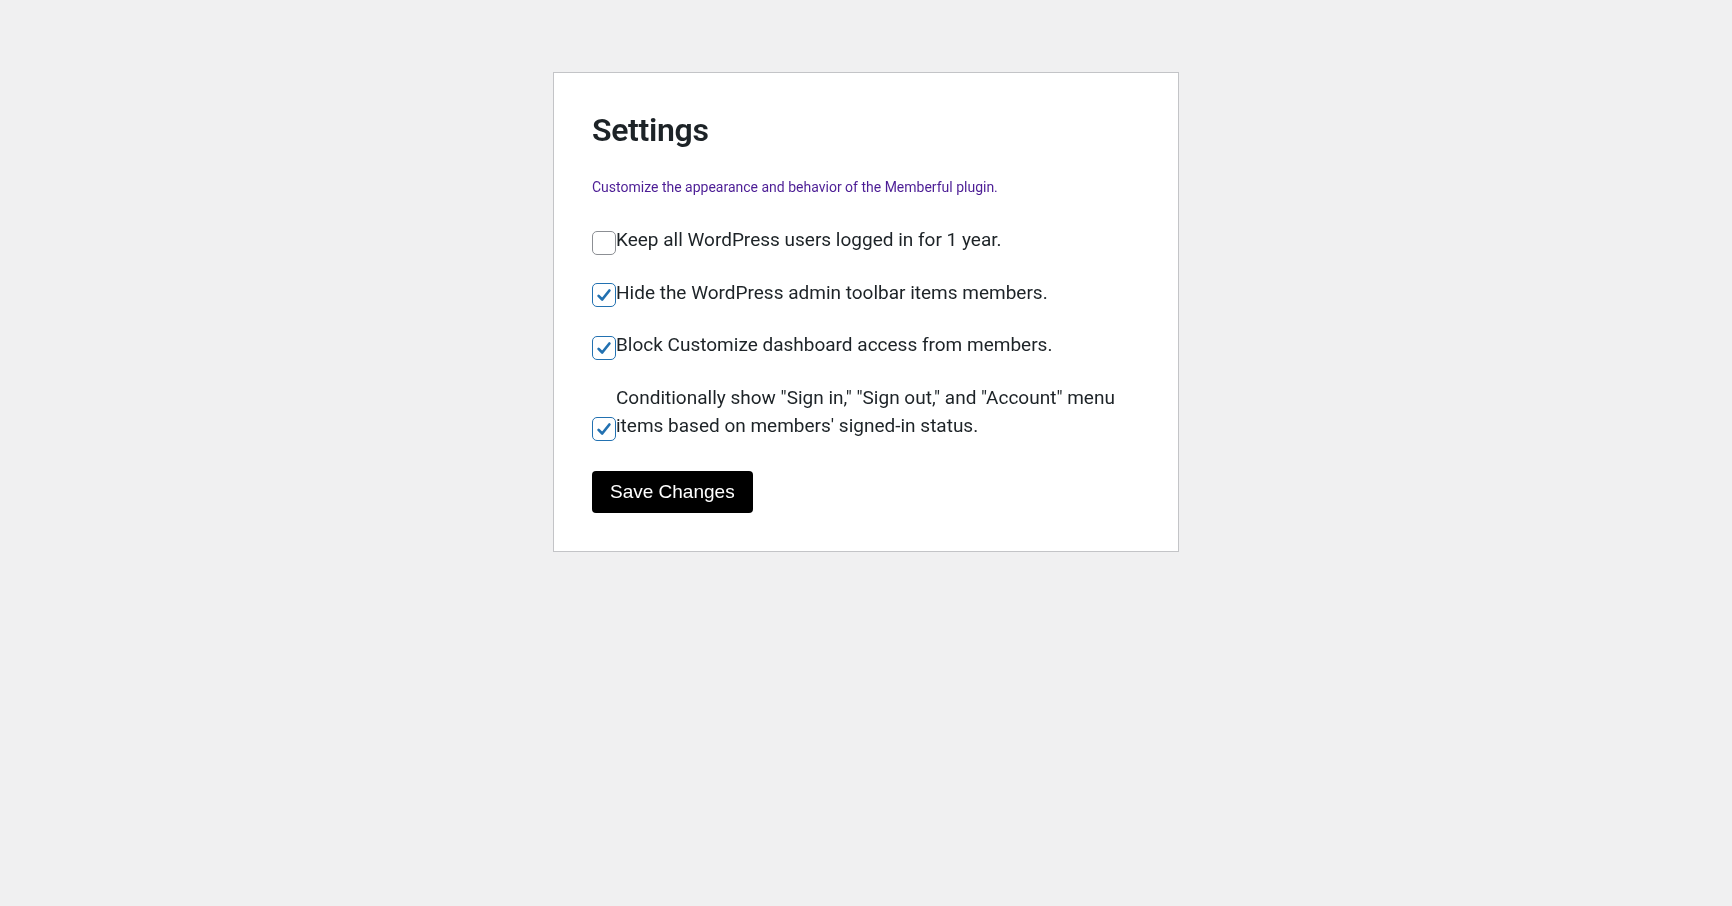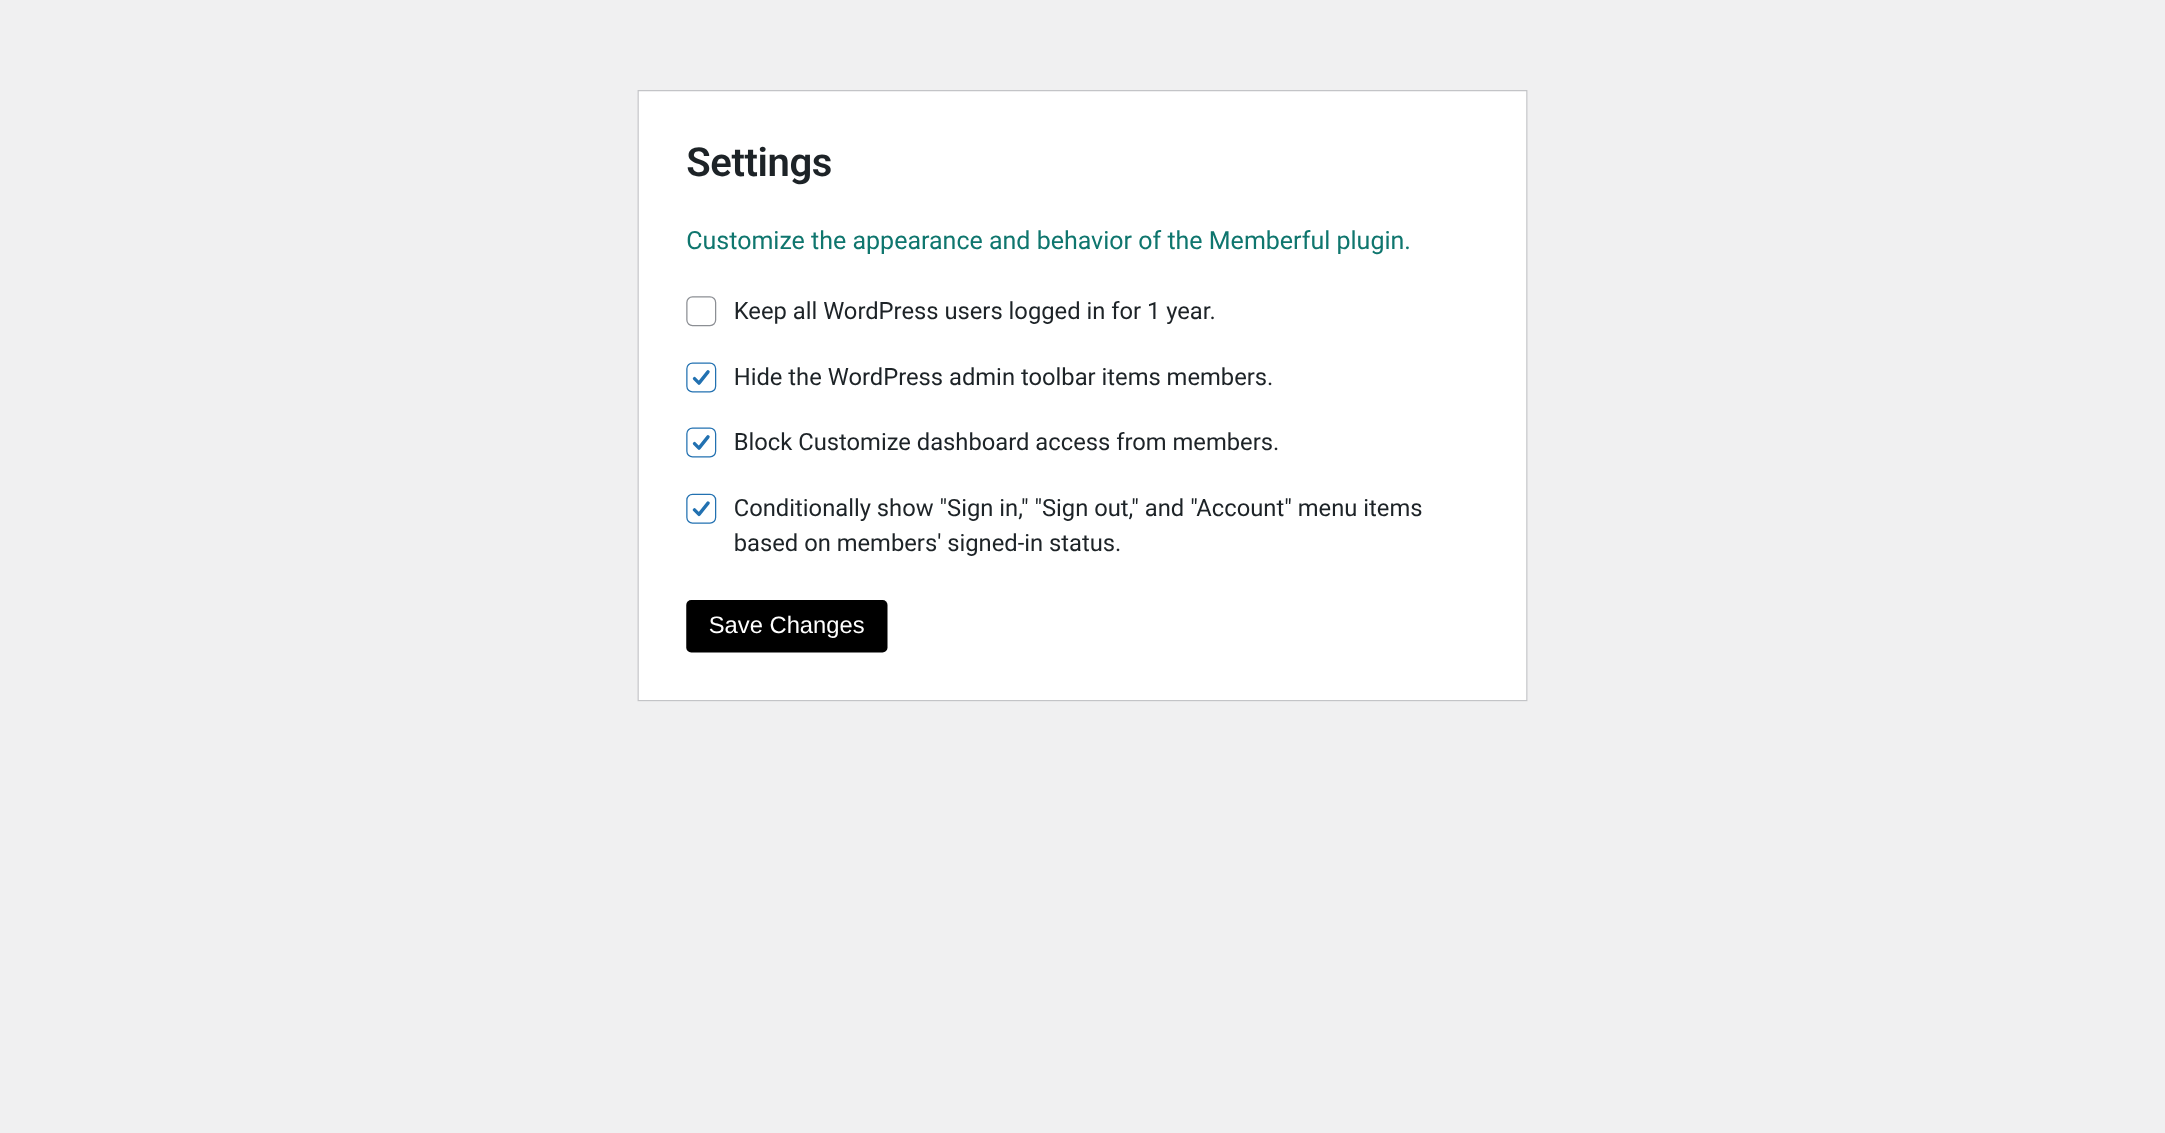--- a/index.html
+++ b/index.html
@@ -13,41 +13,40 @@
       width: 1732px;
       height: 906px;
       display: flex;
       justify-content: center;
       align-items: flex-start;
       padding-top: 72px;
     }
     .panel {
       background: #ffffff;
       border: 1px solid #c3c4c7;
-      width: 712px;
+      width: 626px;
       padding: 38px 38px 38px 38px;
     }
     .panel h1 {
       font-size: 32px;
       font-weight: 600;
       color: #1d2327;
       margin-bottom: 28px;
       letter-spacing: -0.01em;
     }
     .description {
-      font-size: 20px;
+      font-size: 14px;
       line-height: 1.5;
-      color: #0f766e;
+      color: #4c1d95;
       margin-bottom: 28px;
     }
     .option {
       display: flex;
-      align-items: flex-start;
+      align-items: flex-end;
       margin-bottom: 24px;
-      gap: 14px;
     }
     .checkbox {
       width: 24px;
       height: 24px;
       min-width: 24px;
       border: 1px solid #8c8f94;
       border-radius: 5px;
       background: #ffffff;
       display: flex;
       align-items: center;

